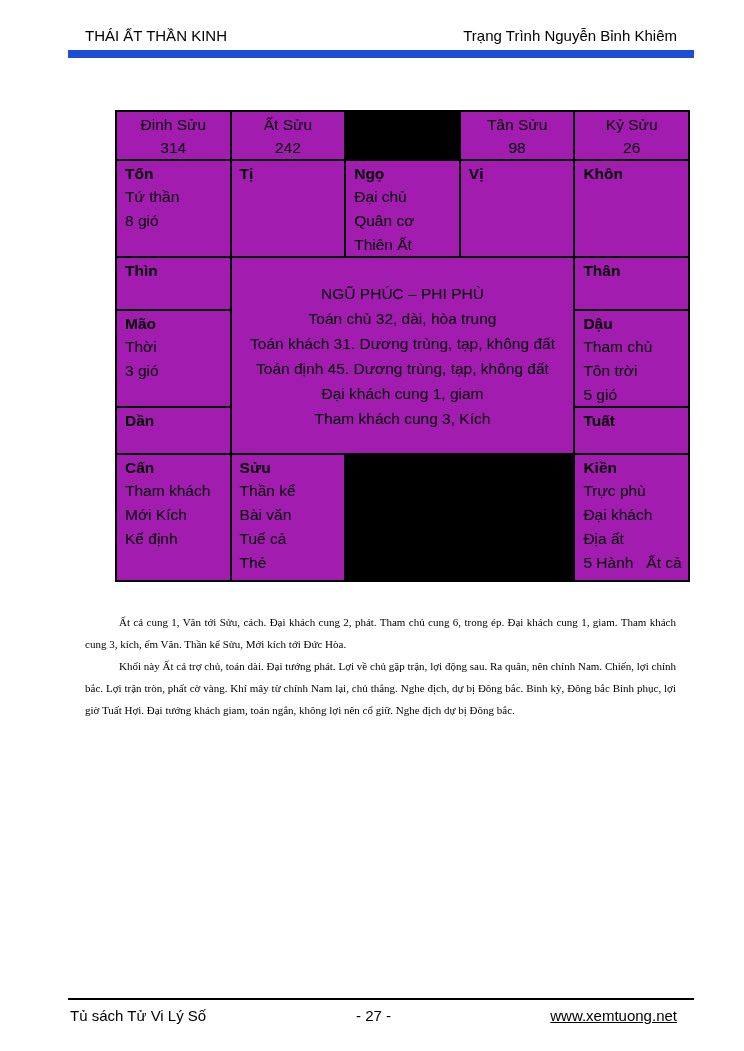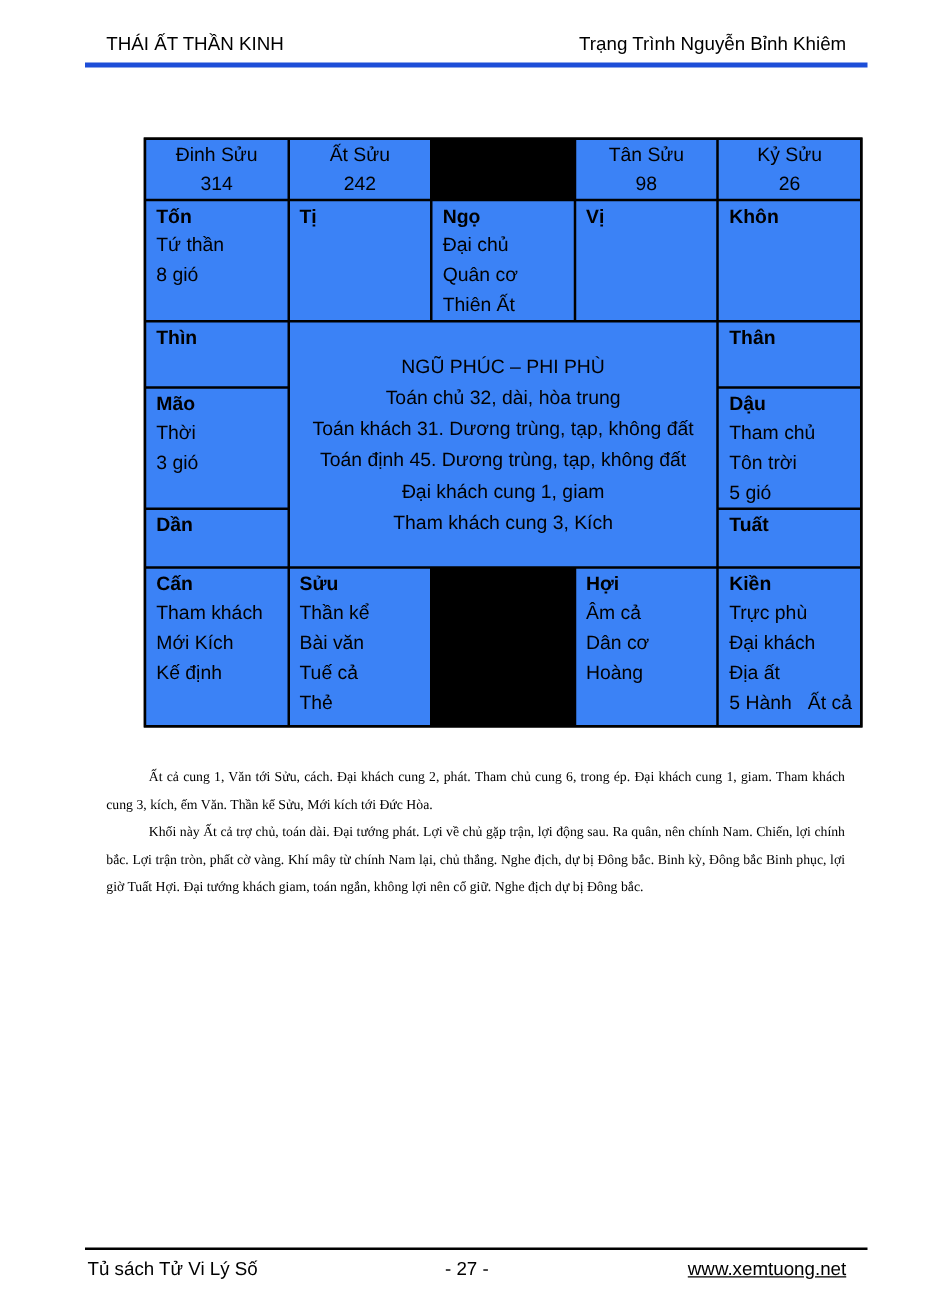--- a/index.html
+++ b/index.html
@@ -5,33 +5,33 @@
   html,body{margin:0;padding:0;}
   body{
     width:744px;height:1051px;position:relative;
     background:#ffffff;color:#000000;
     font-family:"Liberation Sans","DejaVu Sans",sans-serif;
     -webkit-font-smoothing:antialiased;
   }
   
   .page-header{
     position:absolute;left:68px;top:27px;width:626px;box-sizing:border-box;
-    border-bottom:4px solid #1d4ed8;padding:0 17px 6px 17px;
+    border-bottom:8px solid #1d4ed8;padding:0 17px 6px 17px;
     display:flex;justify-content:space-between;align-items:flex-end;
     font-size:15px;
   }
   
   .chart-table{
     position:absolute;left:115px;top:110px;
     width:571px;background:#000;border:2px solid #000;
     display:grid;grid-template-columns:repeat(5,1fr);
     grid-template-rows:47px 95px 51px 95px 45px 125px;
     gap:2px;font-size:15.5px;
   }
-  .chart-table > div{background:#3b82f6;overflow:hidden;}
+  .chart-table > div{background:#a21caf;overflow:hidden;}
   .hcell{text-align:center;padding-top:1px;}
   .hcell div{line-height:23px;}
   .cell{padding:1px 2px 0 8px;}
   .cell-title{font-weight:bold;line-height:23px;}
   .cell-line{line-height:24px;white-space:pre;}
   .center-cell{
     display:flex;flex-direction:column;justify-content:center;
     text-align:center;padding:0 0;
   }
   .center-line{line-height:25px;white-space:pre;}
@@ -140,26 +140,20 @@
     <div class="cell-line">Bài văn</div>
     <div class="cell-line">Tuế cả</div>
     <div class="cell-line">Thẻ</div>
   </div>
   <div class="cell" style="grid-area:6/1">
     <div class="cell-title">Cấn</div>
     <div class="cell-line">Tham khách</div>
     <div class="cell-line">Mới Kích</div>
     <div class="cell-line">Kế định</div>
   </div>
-  <div class="cell" style="grid-area:6/4">
-    <div class="cell-title">Hợi</div>
-    <div class="cell-line">Âm cả</div>
-    <div class="cell-line">Dân cơ</div>
-    <div class="cell-line">Hoàng</div>
-  </div>
   <div class="cell" style="grid-area:6/5">
     <div class="cell-title">Kiền</div>
     <div class="cell-line">Trực phù</div>
     <div class="cell-line">Đại khách</div>
     <div class="cell-line">Địa ất</div>
     <div class="cell-line">5 Hành   Ất cả</div>
   </div>
 </div>
 
 <div class="body-text">

